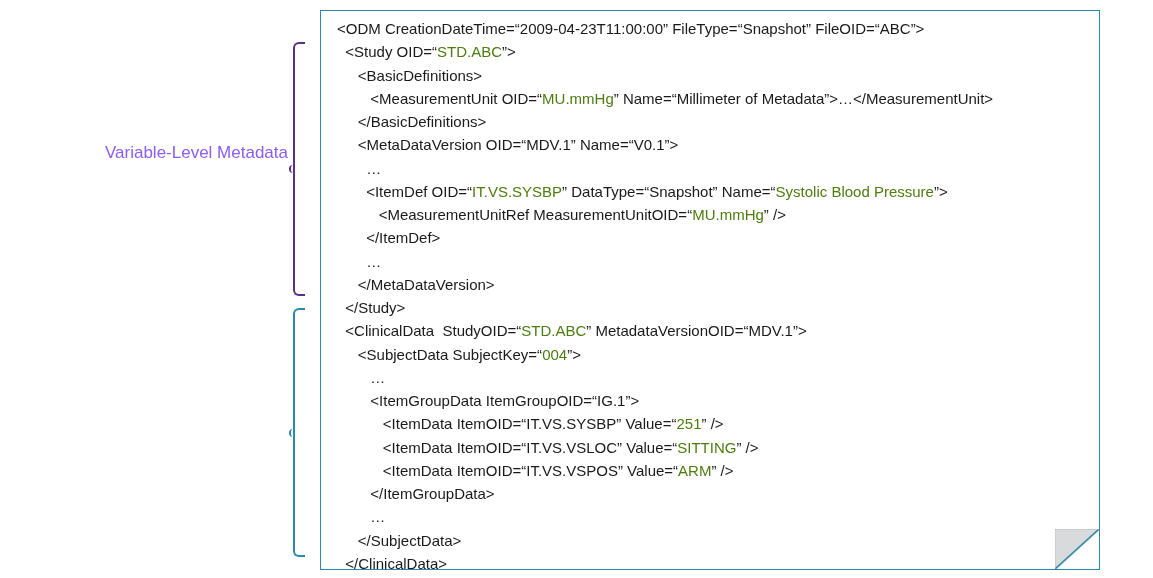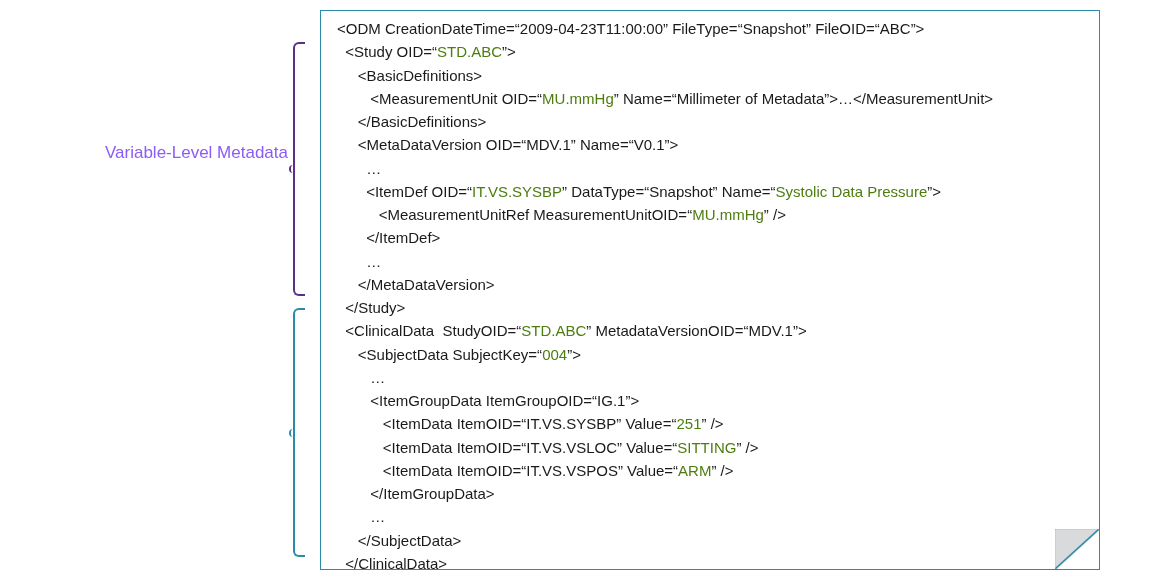--- a/index.html
+++ b/index.html
@@ -139,21 +139,21 @@
   <div class="brace brace-teal"></div>
 
   <div class="panel">
 <pre class="code">&lt;ODM CreationDateTime=“<span>2009-04-23T11:00:00</span>” FileType=“<span>Snapshot</span>” FileOID=“<span>ABC</span>”&gt;
   &lt;Study OID=“<span class="hl">STD.ABC</span>”&gt;
      &lt;BasicDefinitions&gt;
         &lt;MeasurementUnit OID=“<span class="hl">MU.mmHg</span>” Name=“<span>Millimeter of Metadata</span>”&gt;…&lt;/MeasurementUnit&gt;
      &lt;/BasicDefinitions&gt;
      &lt;MetaDataVersion OID=“<span>MDV.1</span>” Name=“<span>V0.1</span>”&gt;
        …
-       &lt;ItemDef OID=“<span class="hl">IT.VS.SYSBP</span>” DataType=“<span>Snapshot</span>” Name=“<span class="hl">Systolic Data Pressure</span>”&gt;
+       &lt;ItemDef OID=“<span class="hl">IT.VS.SYSBP</span>” DataType=“<span>Snapshot</span>” Name=“<span class="hl">Systolic Blood Pressure</span>”&gt;
           &lt;MeasurementUnitRef MeasurementUnitOID=“<span class="hl">MU.mmHg</span>” /&gt;
        &lt;/ItemDef&gt;
        …
      &lt;/MetaDataVersion&gt;
   &lt;/Study&gt;
   &lt;ClinicalData  StudyOID=“<span class="hl">STD.ABC</span>” MetadataVersionOID=“<span>MDV.1</span>”&gt;
      &lt;SubjectData SubjectKey=“<span class="hl">004</span>”&gt;
         …
         &lt;ItemGroupData ItemGroupOID=“<span>IG.1</span>”&gt;
            &lt;ItemData ItemOID=“<span>IT.VS.SYSBP</span>” Value=“<span class="hl">251</span>” /&gt;

